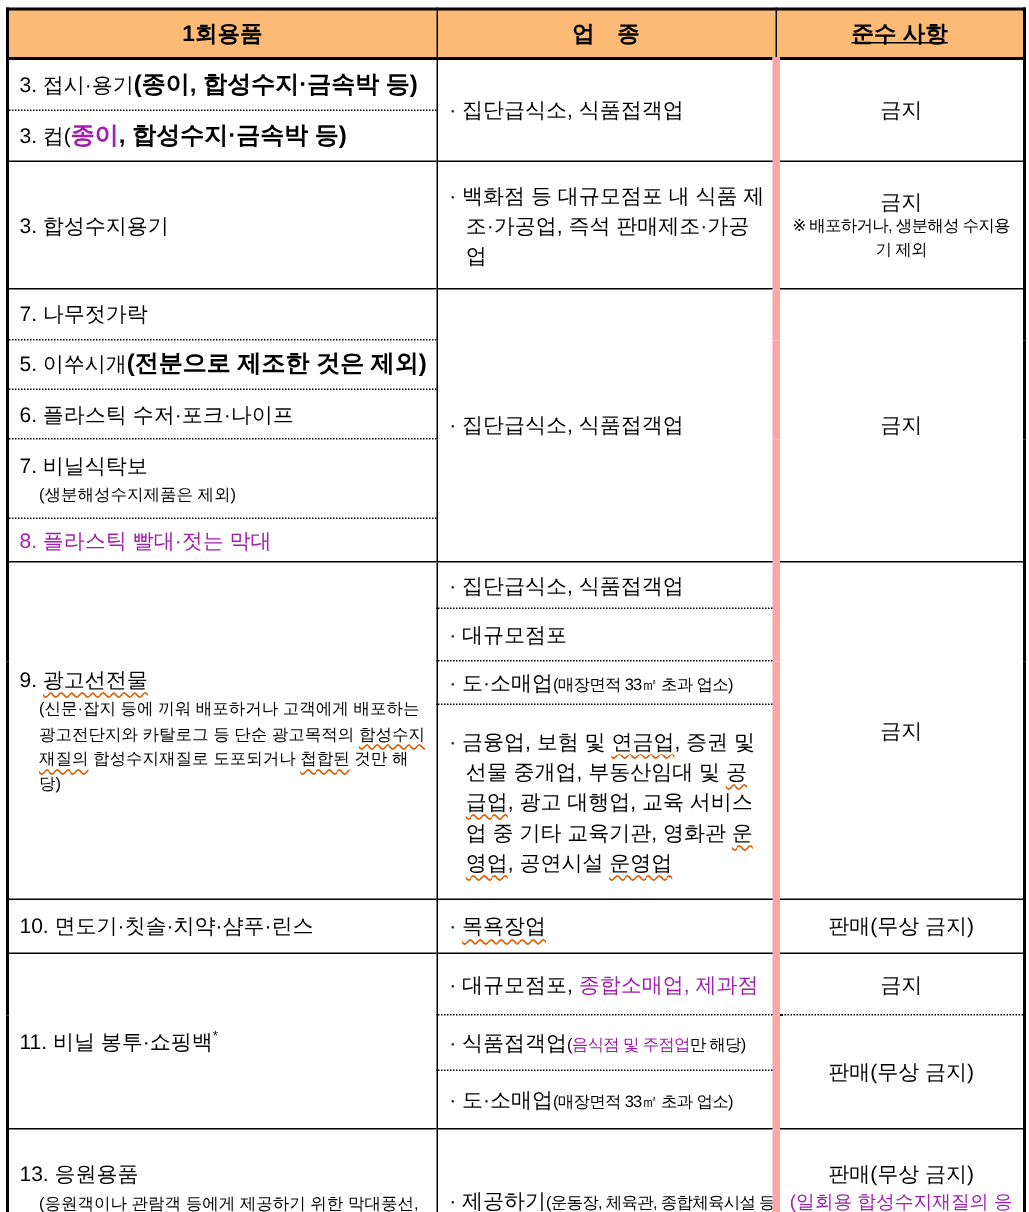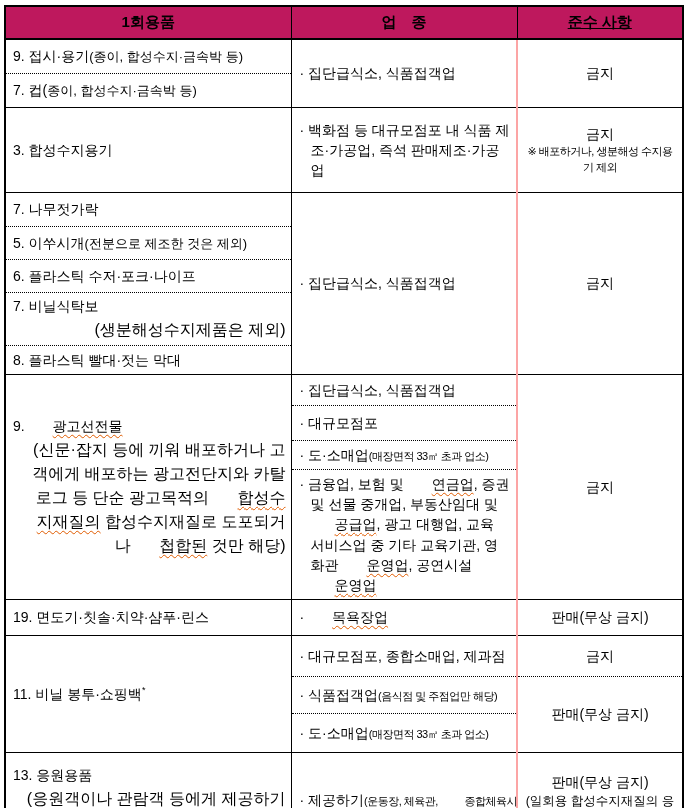--- a/index.html
+++ b/index.html
@@ -1,32 +1,32 @@
 <!DOCTYPE html>
 <html><head>
 <meta charset="utf-8">
 <style>
   html,body{margin:0;padding:0;background:#fff;}
   body{width:686px;height:808px;font-family:"Liberation Sans","DejaVu Sans",sans-serif;color:#000;}
   table{border-collapse:collapse;table-layout:fixed;width:678px;margin:5px 4px;border:2px solid #000;}
-  th{background:#be185d;border-bottom:2px solid #000;border-right:1px solid #000;
+  th{background:#fdba74;border-bottom:2px solid #000;border-right:1px solid #000;
      font-size:15px;font-weight:bold;text-align:center;height:31px;padding:0;}
   th:last-child{border-right:none;text-decoration:underline;}
   td{vertical-align:middle;font-size:14px;line-height:1.45;padding:2px 5px;overflow:hidden;}
   td.c1{border-right:1px solid #000;padding-left:7px;}
-  td.c2{border-right:2px solid #fca5a5;padding-left:8px;}
+  td.c2{border-right:5px solid #fca5a5;padding-left:8px;}
   td.c3{text-align:center;margin-top:12px;}
   .st{border-top:1px solid #000;}
   .dt{border-top:1px dotted #000;}
-  .blue{color:#000000;}
-  .sm{font-size:13px;}
+  .blue{color:#a21caf;}
+  .sm{font-size:16px;font-weight:bold;}
   .xs{font-size:11px;letter-spacing:-0.5px;}
-  .sq{text-decoration:underline wavy #e05a00 1px;text-underline-offset:3px;text-decoration-skip-ink:none;margin-left:24px;}
+  .sq{text-decoration:underline wavy #e05a00 1px;text-underline-offset:3px;text-decoration-skip-ink:none;}
   .hang{padding-left:11px;text-indent:-11px;}
-  .note{font-size:16px;padding-left:13px;line-height:1.5;margin-top:2px;text-align:right;}
+  .note{font-size:11px;padding-left:13px;line-height:1.5;margin-top:2px;}
   .sup{font-size:9px;vertical-align:super;}
   .h29{height:29px}.h28{height:28px}.h80{height:80px}.h48{height:48px}.h24{height:24px}
   .h26{height:26px}.h30{height:30px}.h125{height:125px}.h31{height:31px}.h36{height:36px}
   .h32{height:32px}.h34{height:34px}.h90{height:90px}
 </style>
 </head>
 <body>
 
 <table>
   <colgroup>
@@ -37,28 +37,28 @@
   <thead>
     <tr>
       <th>1회용품</th>
       <th>업　종</th>
       <th>준수 사항</th>
     </tr>
   </thead>
   <tbody>
 
     <tr>
-      <td class="c1 h29"><span>9. 접시·용기</span><span class="sm">(종이, 합성수지·금속박 등)</span></td>
+      <td class="c1 h29"><span>3. 접시·용기</span><span class="sm">(종이, 합성수지·금속박 등)</span></td>
       <td class="c2" rowspan="2">
           <div class="hang"><span>· 집단급식소, 식품접객업</span></div>
         </td>
       <td class="c3" rowspan="2"><span>금지</span></td>
     </tr>
     <tr>
-      <td class="c1 dt h29"><span>7. 컵(</span><span class="blue sm">종이</span><span class="sm">, 합성수지·금속박 등)</span></td>
+      <td class="c1 dt h29"><span>3. 컵(</span><span class="blue sm">종이</span><span class="sm">, 합성수지·금속박 등)</span></td>
     </tr>
 
     <tr>
       <td class="c1 st h80"><span>3. 합성수지용기</span></td>
       <td class="c2 st">
           <div class="hang"><span>· 백화점 등 대규모점포 내 식품 제조·가공업, 즉석 판매제조·가공업</span></div>
         </td>
       <td class="c3 st">
         <div>금지</div>
         <div class="xs">※ 배포하거나, 생분해성 수지용기 제외</div>
@@ -108,21 +108,21 @@
           <div class="hang" style="white-space:nowrap"><span>· 도·소매업</span><span class="xs">(매장면적 33㎡ 초과 업소)</span></div>
         </td>
     </tr>
     <tr>
       <td class="c2 dt h125">
           <div class="hang"><span>· 금융업, 보험 및 </span><span class="sq">연금업</span><span>, 증권 및 선물 중개업, 부동산임대 및 </span><span class="sq">공급업</span><span>, 광고 대행업, 교육 서비스업 중 기타 교육기관, 영화관 </span><span class="sq">운영업</span><span>, 공연시설 </span><span class="sq">운영업</span></div>
         </td>
     </tr>
 
     <tr>
-      <td class="c1 st h31"><span>19. 면도기·칫솔·치약·샴푸·린스</span></td>
+      <td class="c1 st h31"><span>10. 면도기·칫솔·치약·샴푸·린스</span></td>
       <td class="c2 st"><span>· </span><span class="sq">목욕장업</span></td>
       <td class="c3 st"><span>판매(무상 금지)</span></td>
     </tr>
 
     <tr>
       <td class="c1 st" rowspan="3"><span>11. 비닐 봉투·쇼핑백</span><span class="sup">*</span></td>
       <td class="c2 st h36">
           <div class="hang"><span>· 대규모점포, </span><span class="blue">종합소매업, 제과점</span></div>
         </td>
       <td class="c3 st h36"><span>금지</span></td>

